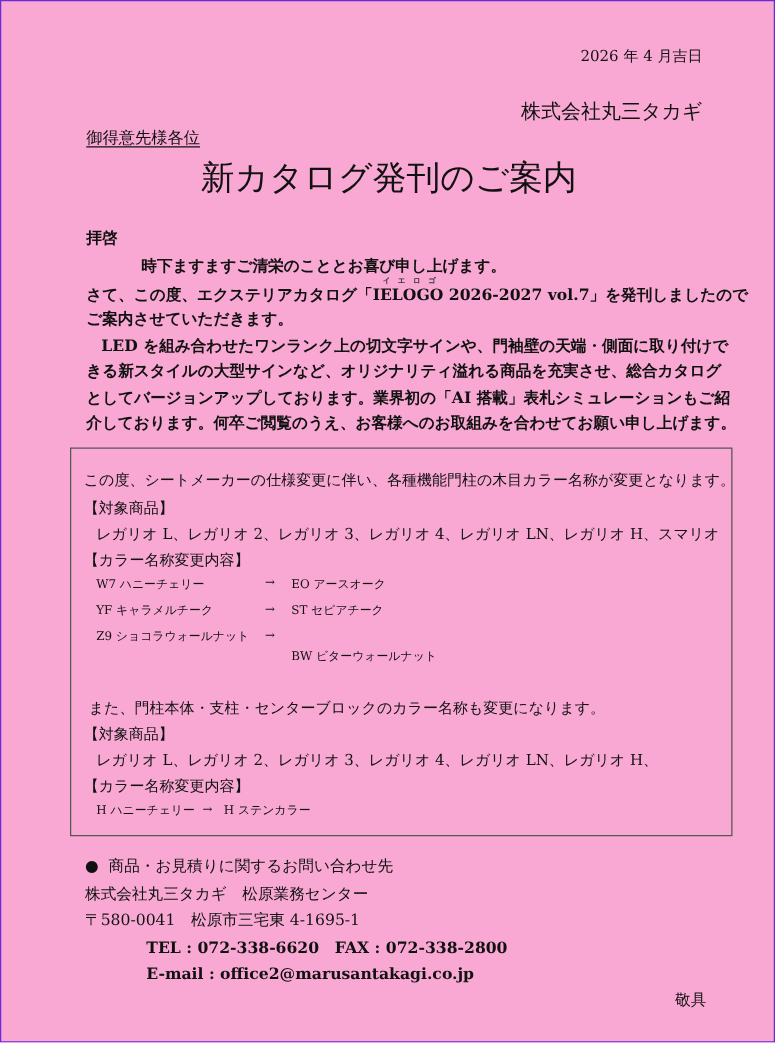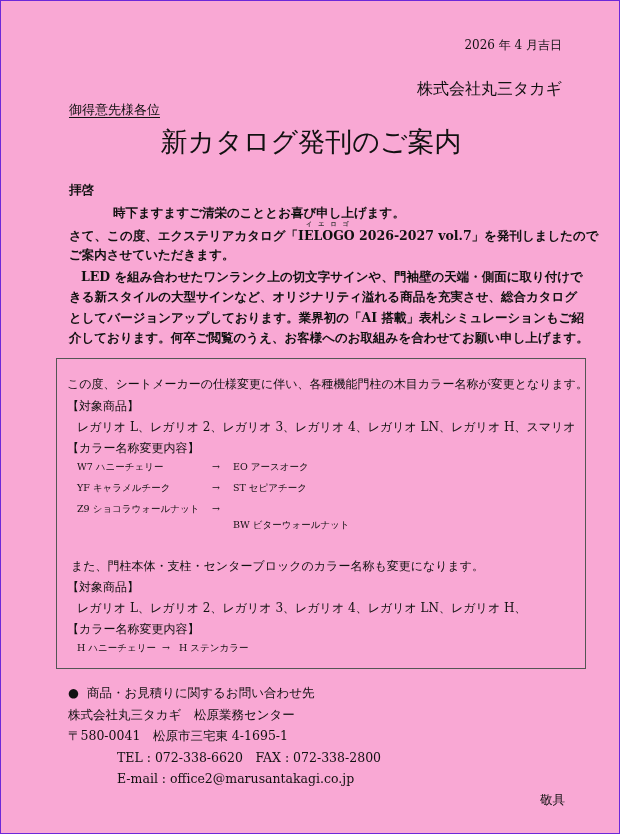--- a/index.html
+++ b/index.html
@@ -21,21 +21,21 @@
     .indent { left: 80px; }
     .ruby-wrap { position: relative; display: inline-block; }
     .ruby { position: absolute; top: -8px; left: 8px; font-size: 6px; letter-spacing: 6px; color: #333; }
     .notice-box {
       position: absolute; left: 55px; top: 357px; width: 528px; height: 309px;
       border: 1.5px solid #555;
     }
     .box-text { font-size: 12px; position: absolute; white-space: nowrap; }
     .row-from { position: absolute; white-space: nowrap; font-size: 9.5px; }
     .contact { font-size: 12.5px; position: absolute; white-space: nowrap; }
-    .bold { font-weight: normal; text-align: right; }
+    .bold { font-weight: bold; text-align: right; }
   </style>
 </head>
 <body>
 
 <div class="page">
 
   <div class="abs date">2026 年 4 月吉日</div>
   <div class="abs addressee">御得意先様各位</div>
   <div class="abs sender">株式会社丸三タカギ</div>
 

